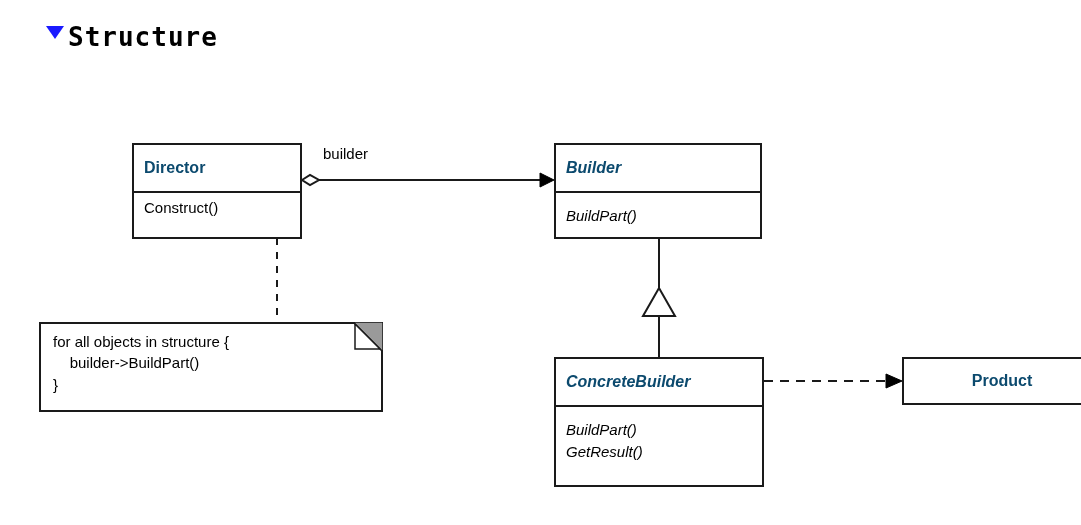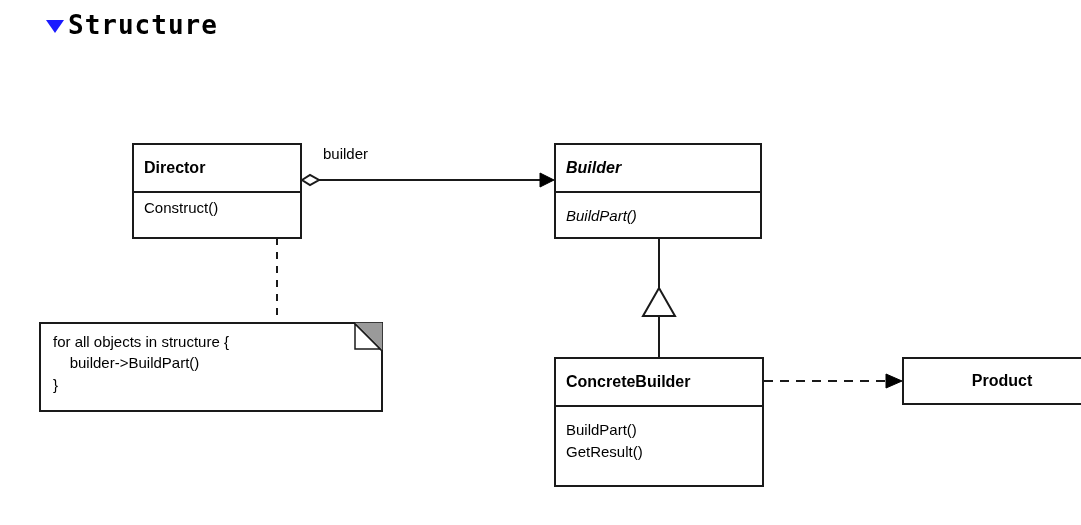--- a/index.html
+++ b/index.html
@@ -32,20 +32,21 @@
     border-top: 13px solid #1a1aff;
     margin-top: 3px;
   }
   #heading-text {
     font-family: "DejaVu Sans Mono", "Liberation Mono", monospace;
     font-size: 26px;
     font-weight: bold;
     color: #000000;
     letter-spacing: 1px;
     line-height: 1;
+    margin-top: 12px;
   }
 
   
   #diagram {
     position: absolute;
     left: 12px;
     top: 0;
     width: 1081px;
     height: 525px;
   }
@@ -72,21 +73,21 @@
     display: flex;
     flex-direction: column;
     justify-content: center;
   }
   .uml-compartment + .uml-compartment {
     border-top: 2px solid #1a1a1a;
   }
   .cls-name {
     font-size: 16px;
     font-weight: bold;
-    color: #000000;
+    color: #0c4a6e;
     white-space: nowrap;
   }
   .cls-name.abstract {
     font-style: italic;
   }
   .cls-member {
     font-size: 15px;
     color: #000000;
     white-space: nowrap;
     line-height: 1.45;
@@ -192,21 +193,21 @@
 
   <div class="uml-class" id="cls-builder" style="left:542px; top:143px; width:208px; height:96px;">
     <div class="uml-compartment" style="height:46px;">
       <div class="cls-name abstract">Builder</div>
     </div>
     <div class="uml-compartment" style="height:48px;">
       <div class="cls-member abstract">BuildPart()</div>
     </div>
   </div>
 
-  <div class="uml-class" id="cls-concrete-builder" style="left:542px; top:357px; width:210px; height:130px;">
+  <div class="uml-class" id="cls-concrete-builder" style="left:542px; top:357px; width:210px; height:130px;font-style:italic;">
     <div class="uml-compartment" style="height:46px;">
       <div class="cls-name">ConcreteBuilder</div>
     </div>
     <div class="uml-compartment" style="height:80px; justify-content:flex-start; padding-top:12px;">
       <div class="cls-member">BuildPart()</div>
       <div class="cls-member">GetResult()</div>
     </div>
   </div>
 
   <div class="uml-class" id="cls-product" style="left:890px; top:357px; width:200px; height:48px;">

